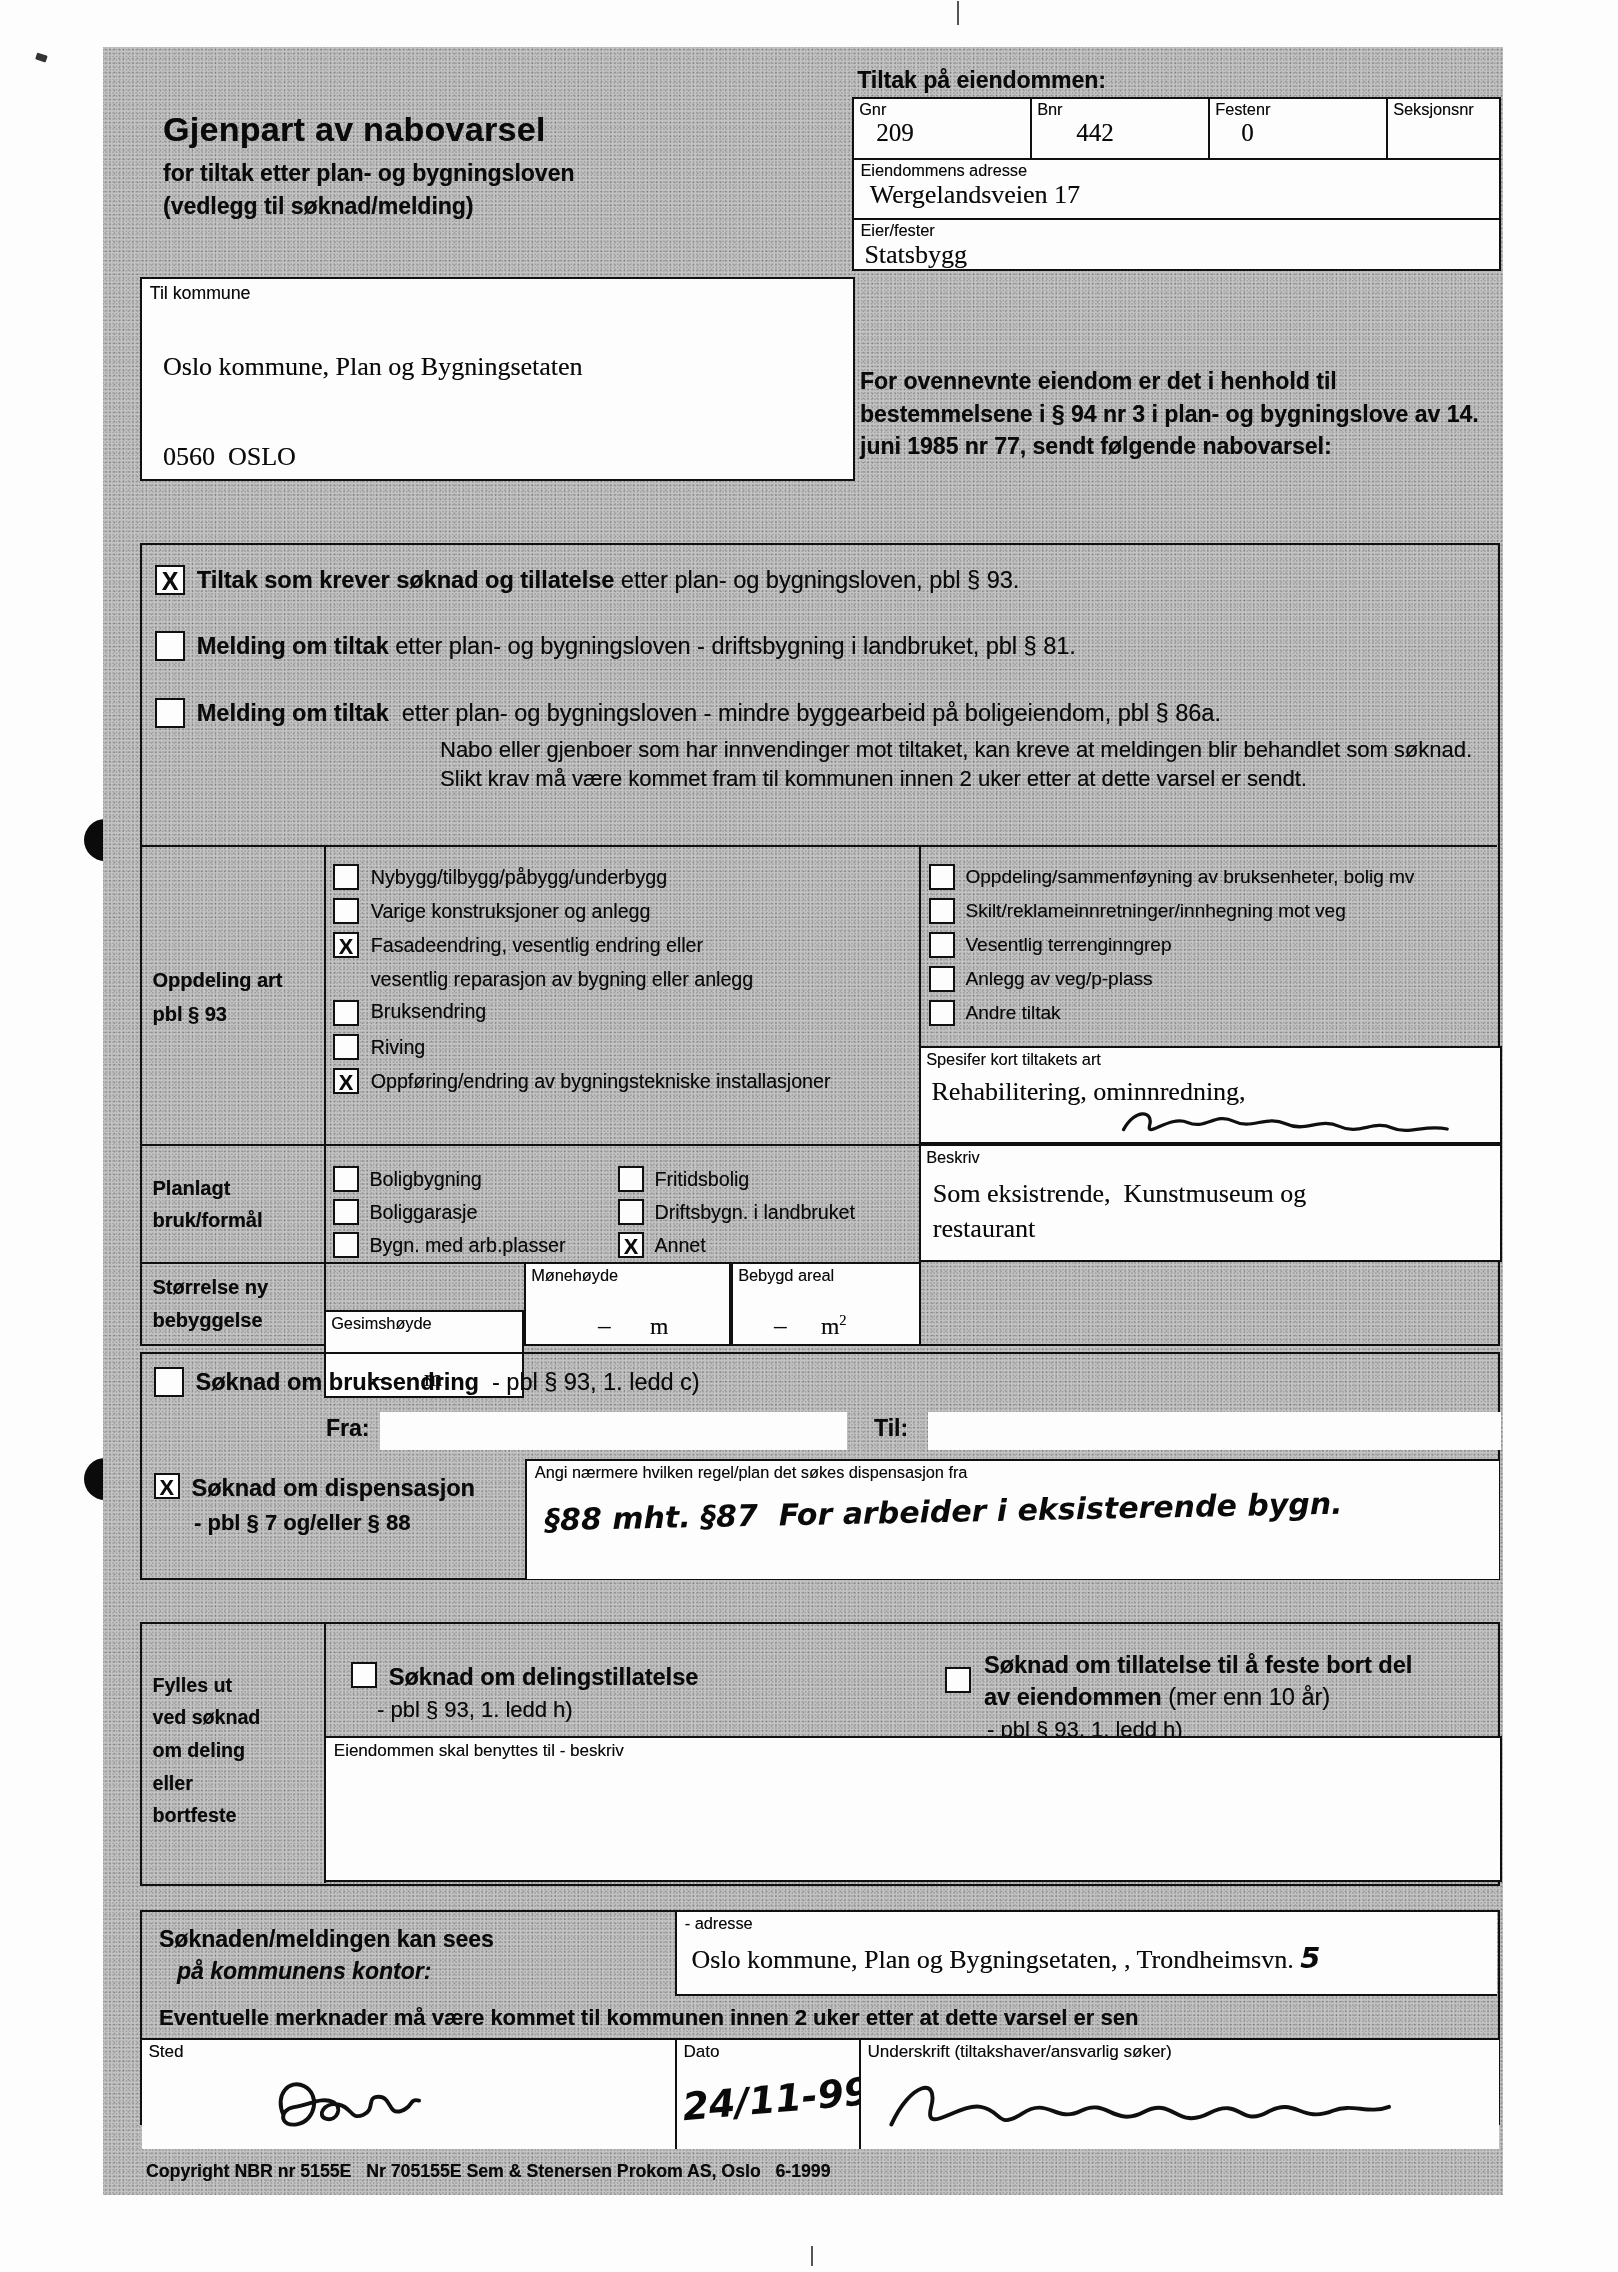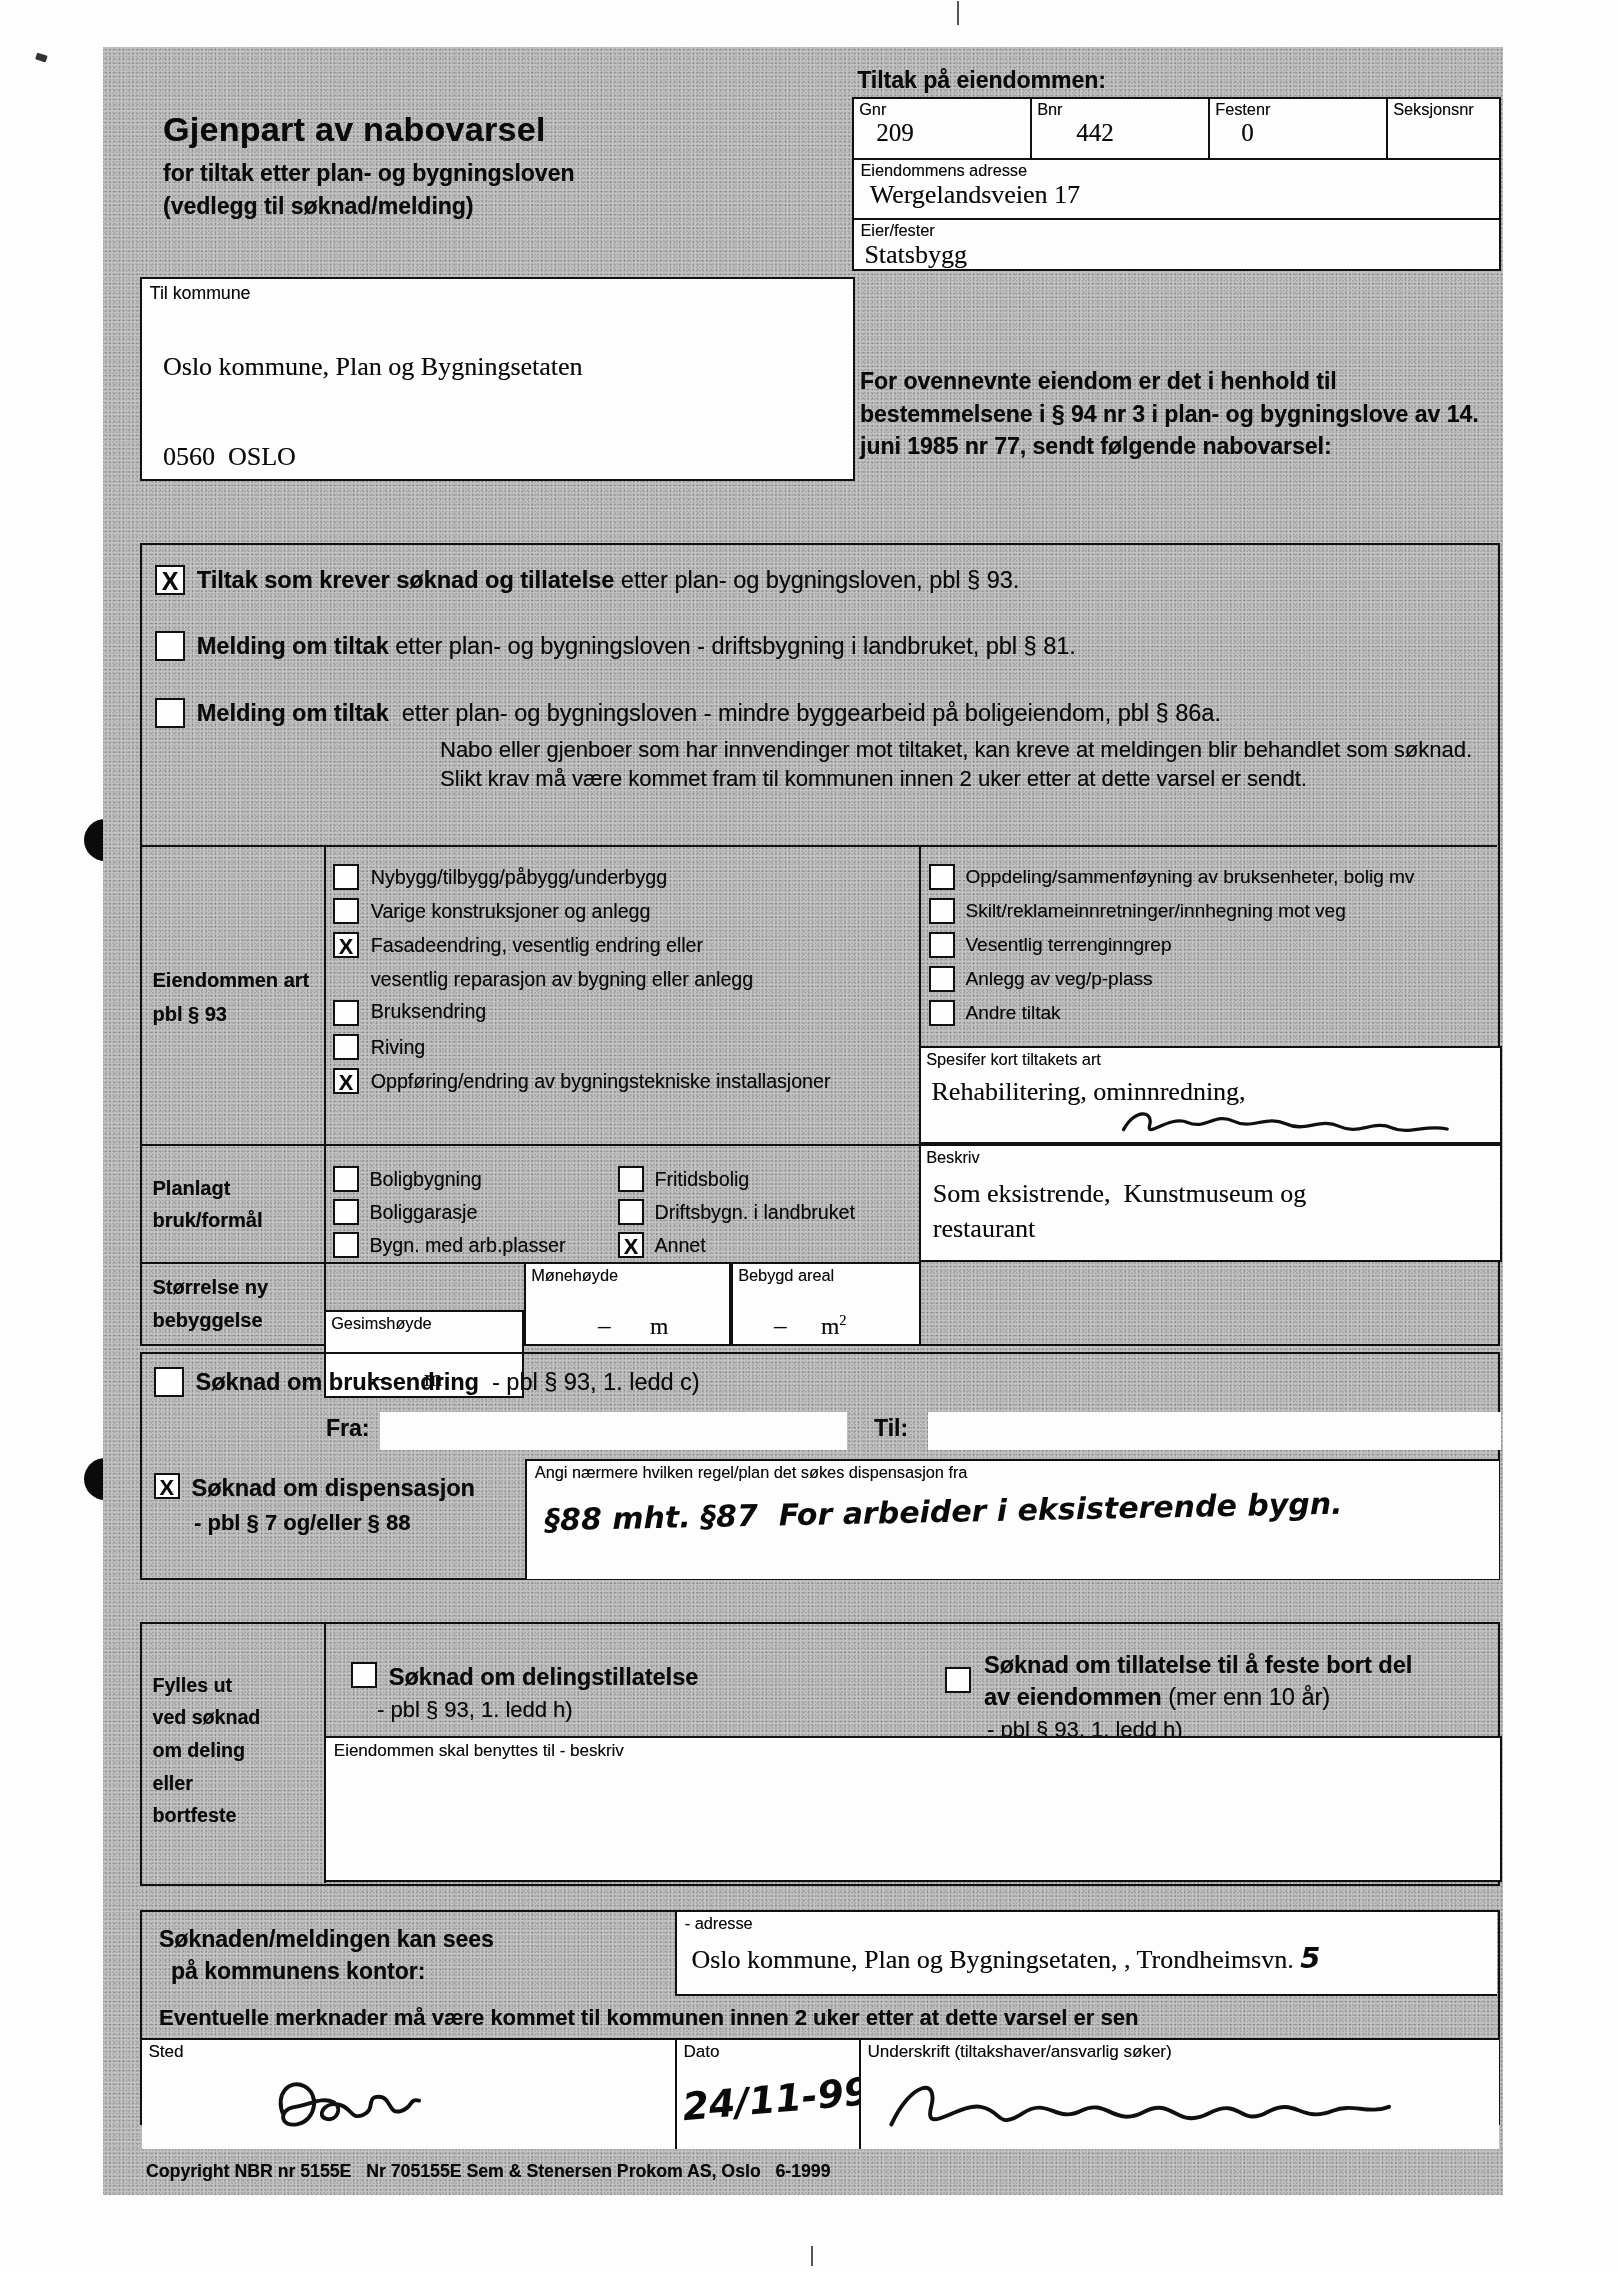--- a/index.html
+++ b/index.html
@@ -124,21 +124,21 @@
       <div class="row" style="left:13px;top:153px;">
         <span class="cb big"></span>
         <span class="txt t36"><span class="b">Melding om tiltak</span><span style="white-space:pre-wrap;">  etter plan- og bygningsloven - mindre byggearbeid på boligeiendom, pbl § 86a.</span></span>
       </div>
       <div class="abs t34" style="left:298px;top:190px;width:1033px;line-height:1.33;">Nabo eller gjenboer som har innvendinger mot tiltaket, kan kreve at meldingen blir behandlet som søknad. Slikt krav må være kommet fram til kommunen innen 2 uker etter at dette varsel er sendt.</div>
 
       <div class="hline" style="left:0;top:300px;width:1355px;"></div>
       <div class="vline" style="left:182px;top:300px;height:501px;"></div>
       <div class="vline" style="left:777px;top:300px;height:501px;"></div>
 
-      <div class="abs b t31" style="left:10.5px;top:424px;">Eiendommen art</div>
+      <div class="abs b t31" style="left:10.5px;top:424px;">Oppdeling art</div>
       <div class="abs b t31" style="left:10.5px;top:458px;">pbl § 93</div>
 
       <div class="row" style="left:191px;top:319px;align-items:center;">
         <span class="cb"></span>
         <span class="t30">Nybygg/tilbygg/påbygg/underbygg</span>
       </div>
       <div class="row" style="left:191px;top:353px;align-items:center;">
         <span class="cb"></span>
         <span class="t30">Varige konstruksjoner og anlegg</span>
       </div>
@@ -295,21 +295,21 @@
       <div class="abs t34" style="left:845px;top:93px;">- pbl § 93, 1. ledd h)</div>
 
       <div class="abs white bdr3" style="left:182px;top:112px;width:1178px;height:146px;">
         <div class="lbl" style="padding:3.9px 7.8px;font-size:17px;">Eiendommen skal benyttes til - beskriv</div>
         <div class="serif t36" style="padding:2.6px 10.5px;"></div>
       </div>
     </div>
 
     <div class="abs bdr4" style="left:37px;top:1863px;width:1360px;height:215px;">
       <div class="abs b t35" style="left:17px;top:14.4px;">Søknaden/meldingen kan sees</div>
-      <div class="abs b t35" style="left:29px;top:46px;">på kommunens kontor:</div>
+      <div class="abs b t35" style="left:35px;top:46px;font-style:italic;">på kommunens kontor:</div>
 
       <div class="abs white" style="left:533px;top:0;width:822px;height:84px;border-left:2px solid #101010;border-bottom:2px solid #101010;">
         <div class="lbl" style="padding:2.6px 7.8px;">- adresse</div>
         <div class="abs" style="left:14.4px;top:29px;"><span class="serif t40">Oslo kommune, Plan og Bygningsetaten, , Trondheimsvn. </span><span class="hand" style="font-size:29px;">5</span></div>
       </div>
 
       <div class="abs b t34" style="left:17px;top:93px;width:1321px;">Eventuelle merknader må være kommet til kommunen innen 2 uker etter at dette varsel er sen</div>
 
       <div class="abs white" style="left:0;top:126px;width:533px;height:111px;border-top:2px solid #101010;">
         <div class="lbl" style="padding:3.3px 6.5px;font-size:17px;">Sted</div>

